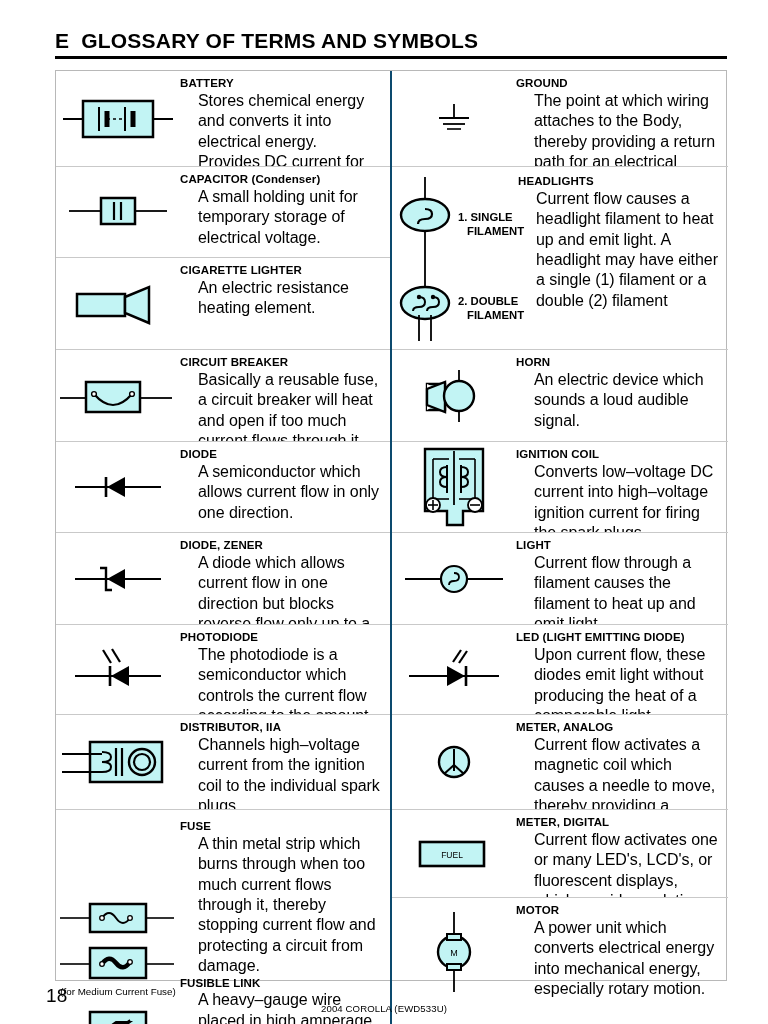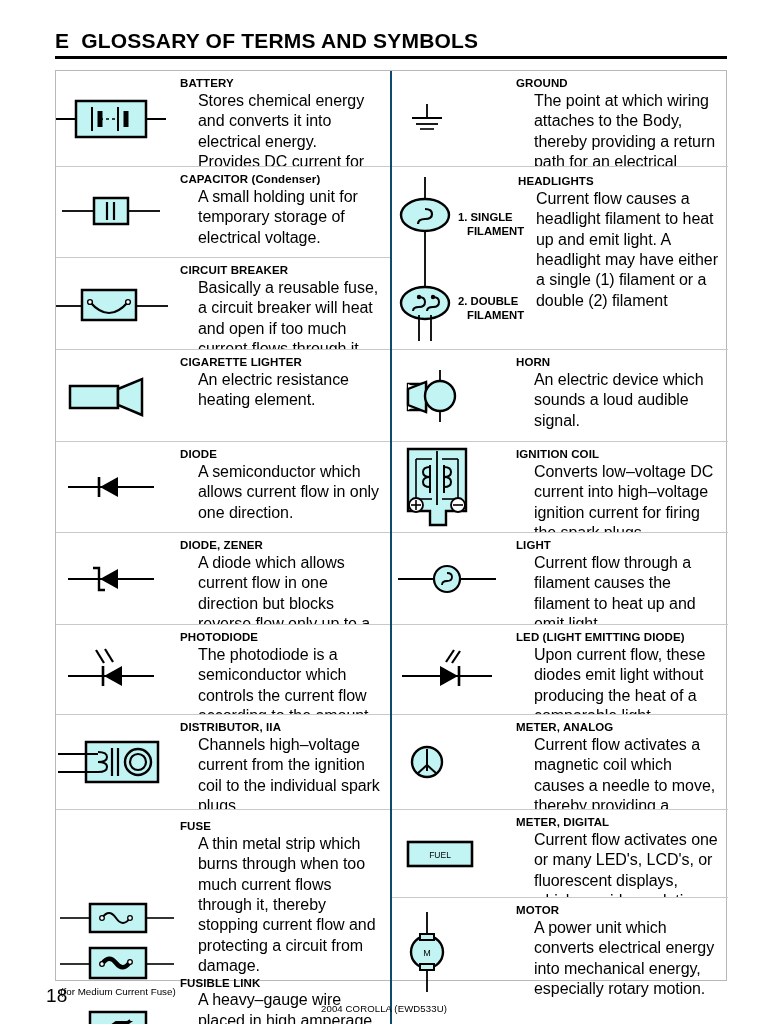--- a/index.html
+++ b/index.html
@@ -39,21 +39,21 @@
     position: relative;
     border-bottom: 1px solid #c9c9c9;
     display: flex; flex-direction: row;
     padding: 6px 4px 6px 0;
     overflow: hidden;
   }
   .cell:last-child { border-bottom: none; }
 
   .sym {
     width: 124px; flex: 0 0 124px;
-    display: flex; align-items: center; 
+    display: flex; align-items: center; justify-content: center;
     position: relative;
   }
   .sym-stack {
     width: 124px;
     display: flex; flex-direction: column;
     align-items: center; justify-content: center;
   }
   .txt { flex: 1 1 auto; padding-right: 6px; }
   .term {
     font-size: 11.5px; font-weight: bold; line-height: 1.18;
@@ -133,45 +133,45 @@
           </svg>
         </div>
         <div class="txt">
           <div class="term">CAPACITOR (Condenser)</div>
           <div class="desc">A small holding unit for temporary storage of electrical voltage.</div>
         </div>
       </div>
 
       <div class="cell" style="height:92px">
         <div class="sym">
+          <svg width="110" height="46" viewBox="0 0 110 46">
+            <rect x="14" y="13" width="48" height="22" fill="#c2f4f4" stroke="#000" stroke-width="2.5"></rect>
+            <polygon points="62,16 86,6 86,42 62,32" fill="#c2f4f4" stroke="#000" stroke-width="2.5"></polygon>
+          </svg>
+        </div>
+        <div class="txt">
+          <div class="term">CIGARETTE LIGHTER</div>
+          <div class="desc">An electric resistance heating element.</div>
+        </div>
+      </div>
+
+      <div class="cell" style="height:92px">
+        <div class="sym">
           <svg width="116" height="48" viewBox="0 0 116 48">
             <rect x="26" y="10" width="54" height="30" fill="#c2f4f4" stroke="#000" stroke-width="2.5"></rect>
             <line x1="0" y1="26" x2="26" y2="26" stroke="#000" stroke-width="1.8"></line>
             <line x1="80" y1="26" x2="112" y2="26" stroke="#000" stroke-width="1.8"></line>
             <path d="M34 22 Q53 44 72 22" fill="none" stroke="#000" stroke-width="2.2"></path>
             <circle cx="34" cy="22" r="2.4" fill="#fff" stroke="#000" stroke-width="1.4"></circle>
             <circle cx="72" cy="22" r="2.4" fill="#fff" stroke="#000" stroke-width="1.4"></circle>
           </svg>
         </div>
         <div class="txt">
           <div class="term">CIRCUIT BREAKER</div>
           <div class="desc">Basically a reusable fuse, a circuit breaker will heat and open if too much current flows through it. Some units automatically reset when cool, others must be manually reset.</div>
-        </div>
-      </div>
-
-      <div class="cell" style="height:92px">
-        <div class="sym">
-          <svg width="110" height="46" viewBox="0 0 110 46">
-            <rect x="14" y="13" width="48" height="22" fill="#c2f4f4" stroke="#000" stroke-width="2.5"></rect>
-            <polygon points="62,16 86,6 86,42 62,32" fill="#c2f4f4" stroke="#000" stroke-width="2.5"></polygon>
-          </svg>
-        </div>
-        <div class="txt">
-          <div class="term">CIGARETTE LIGHTER</div>
-          <div class="desc">An electric resistance heating element.</div>
         </div>
       </div>
 
       <div class="cell" style="height:91px">
         <div class="sym">
           <svg width="110" height="36" viewBox="0 0 110 36">
             <line x1="12" y1="18" x2="98" y2="18" stroke="#000" stroke-width="1.8"></line>
             <polygon points="62,8 62,28 44,18" fill="#000"></polygon>
             <line x1="43" y1="8" x2="43" y2="28" stroke="#000" stroke-width="2.6"></line>
           </svg>

